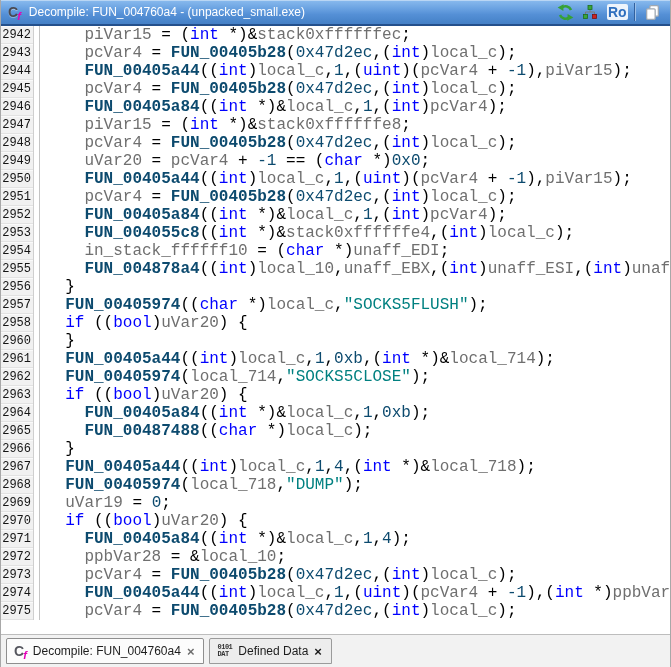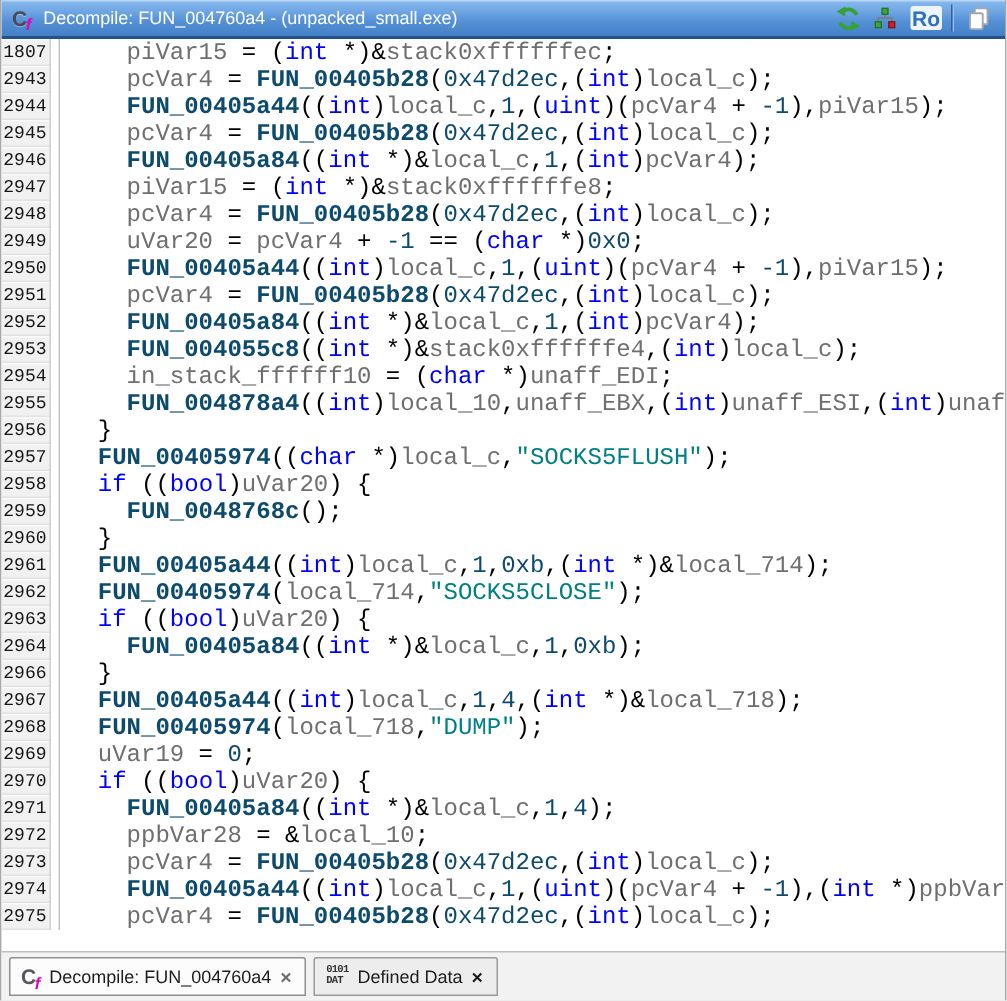--- a/index.html
+++ b/index.html
@@ -95,43 +95,43 @@
       <span class="tb-btn">
         <svg width="17" height="17" viewBox="0 0 16 16">
           <rect x="5.5" y="1.5" width="8" height="10" rx="1" fill="#ffffff" stroke="#9fa8b2" stroke-width="1.2"></rect>
           <rect x="2.5" y="4.5" width="8" height="10" rx="1" fill="#ffffff" stroke="#9fa8b2" stroke-width="1.2"></rect>
         </svg>
       </span>
     </span>
   </div>
 
   <div class="code-area">
-      <div class="code-row"><div class="ln">1807</div><div class="lnsep"></div><div class="code"><span class="tk-p">    </span><span class="tk-var">piVar15</span><span class="tk-p"> = (</span><span class="tk-kw">int</span><span class="tk-p"> *)&amp;</span><span class="tk-var">stack0xffffffec</span><span class="tk-p">;</span></div></div>
+      <div class="code-row"><div class="ln">2942</div><div class="lnsep"></div><div class="code"><span class="tk-p">    </span><span class="tk-var">piVar15</span><span class="tk-p"> = (</span><span class="tk-kw">int</span><span class="tk-p"> *)&amp;</span><span class="tk-var">stack0xffffffec</span><span class="tk-p">;</span></div></div>
       <div class="code-row"><div class="ln">2943</div><div class="lnsep"></div><div class="code"><span class="tk-p">    </span><span class="tk-var">pcVar4</span><span class="tk-p"> = </span><span class="tk-fn">FUN_00405b28</span><span class="tk-p">(</span><span class="tk-num">0x47d2ec</span><span class="tk-p">,(</span><span class="tk-kw">int</span><span class="tk-p">)</span><span class="tk-var">local_c</span><span class="tk-p">);</span></div></div>
       <div class="code-row"><div class="ln">2944</div><div class="lnsep"></div><div class="code"><span class="tk-p">    </span><span class="tk-fn">FUN_00405a44</span><span class="tk-p">((</span><span class="tk-kw">int</span><span class="tk-p">)</span><span class="tk-var">local_c</span><span class="tk-p">,</span><span class="tk-num">1</span><span class="tk-p">,(</span><span class="tk-kw">uint</span><span class="tk-p">)(</span><span class="tk-var">pcVar4</span><span class="tk-p"> + </span><span class="tk-num">-1</span><span class="tk-p">),</span><span class="tk-var">piVar15</span><span class="tk-p">);</span></div></div>
       <div class="code-row"><div class="ln">2945</div><div class="lnsep"></div><div class="code"><span class="tk-p">    </span><span class="tk-var">pcVar4</span><span class="tk-p"> = </span><span class="tk-fn">FUN_00405b28</span><span class="tk-p">(</span><span class="tk-num">0x47d2ec</span><span class="tk-p">,(</span><span class="tk-kw">int</span><span class="tk-p">)</span><span class="tk-var">local_c</span><span class="tk-p">);</span></div></div>
       <div class="code-row"><div class="ln">2946</div><div class="lnsep"></div><div class="code"><span class="tk-p">    </span><span class="tk-fn">FUN_00405a84</span><span class="tk-p">((</span><span class="tk-kw">int</span><span class="tk-p"> *)&amp;</span><span class="tk-var">local_c</span><span class="tk-p">,</span><span class="tk-num">1</span><span class="tk-p">,(</span><span class="tk-kw">int</span><span class="tk-p">)</span><span class="tk-var">pcVar4</span><span class="tk-p">);</span></div></div>
       <div class="code-row"><div class="ln">2947</div><div class="lnsep"></div><div class="code"><span class="tk-p">    </span><span class="tk-var">piVar15</span><span class="tk-p"> = (</span><span class="tk-kw">int</span><span class="tk-p"> *)&amp;</span><span class="tk-var">stack0xffffffe8</span><span class="tk-p">;</span></div></div>
       <div class="code-row"><div class="ln">2948</div><div class="lnsep"></div><div class="code"><span class="tk-p">    </span><span class="tk-var">pcVar4</span><span class="tk-p"> = </span><span class="tk-fn">FUN_00405b28</span><span class="tk-p">(</span><span class="tk-num">0x47d2ec</span><span class="tk-p">,(</span><span class="tk-kw">int</span><span class="tk-p">)</span><span class="tk-var">local_c</span><span class="tk-p">);</span></div></div>
       <div class="code-row"><div class="ln">2949</div><div class="lnsep"></div><div class="code"><span class="tk-p">    </span><span class="tk-var">uVar20</span><span class="tk-p"> = </span><span class="tk-var">pcVar4</span><span class="tk-p"> + </span><span class="tk-num">-1</span><span class="tk-p"> == (</span><span class="tk-kw">char</span><span class="tk-p"> *)</span><span class="tk-num">0x0</span><span class="tk-p">;</span></div></div>
       <div class="code-row"><div class="ln">2950</div><div class="lnsep"></div><div class="code"><span class="tk-p">    </span><span class="tk-fn">FUN_00405a44</span><span class="tk-p">((</span><span class="tk-kw">int</span><span class="tk-p">)</span><span class="tk-var">local_c</span><span class="tk-p">,</span><span class="tk-num">1</span><span class="tk-p">,(</span><span class="tk-kw">uint</span><span class="tk-p">)(</span><span class="tk-var">pcVar4</span><span class="tk-p"> + </span><span class="tk-num">-1</span><span class="tk-p">),</span><span class="tk-var">piVar15</span><span class="tk-p">);</span></div></div>
       <div class="code-row"><div class="ln">2951</div><div class="lnsep"></div><div class="code"><span class="tk-p">    </span><span class="tk-var">pcVar4</span><span class="tk-p"> = </span><span class="tk-fn">FUN_00405b28</span><span class="tk-p">(</span><span class="tk-num">0x47d2ec</span><span class="tk-p">,(</span><span class="tk-kw">int</span><span class="tk-p">)</span><span class="tk-var">local_c</span><span class="tk-p">);</span></div></div>
       <div class="code-row"><div class="ln">2952</div><div class="lnsep"></div><div class="code"><span class="tk-p">    </span><span class="tk-fn">FUN_00405a84</span><span class="tk-p">((</span><span class="tk-kw">int</span><span class="tk-p"> *)&amp;</span><span class="tk-var">local_c</span><span class="tk-p">,</span><span class="tk-num">1</span><span class="tk-p">,(</span><span class="tk-kw">int</span><span class="tk-p">)</span><span class="tk-var">pcVar4</span><span class="tk-p">);</span></div></div>
       <div class="code-row"><div class="ln">2953</div><div class="lnsep"></div><div class="code"><span class="tk-p">    </span><span class="tk-fn">FUN_004055c8</span><span class="tk-p">((</span><span class="tk-kw">int</span><span class="tk-p"> *)&amp;</span><span class="tk-var">stack0xffffffe4</span><span class="tk-p">,(</span><span class="tk-kw">int</span><span class="tk-p">)</span><span class="tk-var">local_c</span><span class="tk-p">);</span></div></div>
       <div class="code-row"><div class="ln">2954</div><div class="lnsep"></div><div class="code"><span class="tk-p">    </span><span class="tk-var">in_stack_ffffff10</span><span class="tk-p"> = (</span><span class="tk-kw">char</span><span class="tk-p"> *)</span><span class="tk-var">unaff_EDI</span><span class="tk-p">;</span></div></div>
       <div class="code-row"><div class="ln">2955</div><div class="lnsep"></div><div class="code"><span class="tk-p">    </span><span class="tk-fn">FUN_004878a4</span><span class="tk-p">((</span><span class="tk-kw">int</span><span class="tk-p">)</span><span class="tk-var">local_10</span><span class="tk-p">,</span><span class="tk-var">unaff_EBX</span><span class="tk-p">,(</span><span class="tk-kw">int</span><span class="tk-p">)</span><span class="tk-var">unaff_ESI</span><span class="tk-p">,(</span><span class="tk-kw">int</span><span class="tk-p">)</span><span class="tk-var">unaff_EDI</span><span class="tk-p">);</span></div></div>
       <div class="code-row"><div class="ln">2956</div><div class="lnsep"></div><div class="code"><span class="tk-p">  }</span></div></div>
       <div class="code-row"><div class="ln">2957</div><div class="lnsep"></div><div class="code"><span class="tk-p">  </span><span class="tk-fn">FUN_00405974</span><span class="tk-p">((</span><span class="tk-kw">char</span><span class="tk-p"> *)</span><span class="tk-var">local_c</span><span class="tk-p">,</span><span class="tk-str">"SOCKS5FLUSH"</span><span class="tk-p">);</span></div></div>
       <div class="code-row"><div class="ln">2958</div><div class="lnsep"></div><div class="code"><span class="tk-p">  </span><span class="tk-kw">if</span><span class="tk-p"> ((</span><span class="tk-kw">bool</span><span class="tk-p">)</span><span class="tk-var">uVar20</span><span class="tk-p">) {</span></div></div>
-      <div class="code-row"><div class="ln">2959</div><div class="lnsep"></div><div class="code"><span class="tk-p">    </span><span class="tk-fn">FUN_0048768c</span><span class="tk-p">();</span></div></div>
       <div class="code-row"><div class="ln">2960</div><div class="lnsep"></div><div class="code"><span class="tk-p">  }</span></div></div>
       <div class="code-row"><div class="ln">2961</div><div class="lnsep"></div><div class="code"><span class="tk-p">  </span><span class="tk-fn">FUN_00405a44</span><span class="tk-p">((</span><span class="tk-kw">int</span><span class="tk-p">)</span><span class="tk-var">local_c</span><span class="tk-p">,</span><span class="tk-num">1</span><span class="tk-p">,</span><span class="tk-num">0xb</span><span class="tk-p">,(</span><span class="tk-kw">int</span><span class="tk-p"> *)&amp;</span><span class="tk-var">local_714</span><span class="tk-p">);</span></div></div>
       <div class="code-row"><div class="ln">2962</div><div class="lnsep"></div><div class="code"><span class="tk-p">  </span><span class="tk-fn">FUN_00405974</span><span class="tk-p">(</span><span class="tk-var">local_714</span><span class="tk-p">,</span><span class="tk-str">"SOCKS5CLOSE"</span><span class="tk-p">);</span></div></div>
       <div class="code-row"><div class="ln">2963</div><div class="lnsep"></div><div class="code"><span class="tk-p">  </span><span class="tk-kw">if</span><span class="tk-p"> ((</span><span class="tk-kw">bool</span><span class="tk-p">)</span><span class="tk-var">uVar20</span><span class="tk-p">) {</span></div></div>
       <div class="code-row"><div class="ln">2964</div><div class="lnsep"></div><div class="code"><span class="tk-p">    </span><span class="tk-fn">FUN_00405a84</span><span class="tk-p">((</span><span class="tk-kw">int</span><span class="tk-p"> *)&amp;</span><span class="tk-var">local_c</span><span class="tk-p">,</span><span class="tk-num">1</span><span class="tk-p">,</span><span class="tk-num">0xb</span><span class="tk-p">);</span></div></div>
+      <div class="code-row"><div class="ln">2965</div><div class="lnsep"></div><div class="code"><span class="tk-p">    </span><span class="tk-fn">FUN_00487488</span><span class="tk-p">((</span><span class="tk-kw">char</span><span class="tk-p"> *)</span><span class="tk-var">local_c</span><span class="tk-p">);</span></div></div>
       <div class="code-row"><div class="ln">2966</div><div class="lnsep"></div><div class="code"><span class="tk-p">  }</span></div></div>
       <div class="code-row"><div class="ln">2967</div><div class="lnsep"></div><div class="code"><span class="tk-p">  </span><span class="tk-fn">FUN_00405a44</span><span class="tk-p">((</span><span class="tk-kw">int</span><span class="tk-p">)</span><span class="tk-var">local_c</span><span class="tk-p">,</span><span class="tk-num">1</span><span class="tk-p">,</span><span class="tk-num">4</span><span class="tk-p">,(</span><span class="tk-kw">int</span><span class="tk-p"> *)&amp;</span><span class="tk-var">local_718</span><span class="tk-p">);</span></div></div>
       <div class="code-row"><div class="ln">2968</div><div class="lnsep"></div><div class="code"><span class="tk-p">  </span><span class="tk-fn">FUN_00405974</span><span class="tk-p">(</span><span class="tk-var">local_718</span><span class="tk-p">,</span><span class="tk-str">"DUMP"</span><span class="tk-p">);</span></div></div>
       <div class="code-row"><div class="ln">2969</div><div class="lnsep"></div><div class="code"><span class="tk-p">  </span><span class="tk-var">uVar19</span><span class="tk-p"> = </span><span class="tk-num">0</span><span class="tk-p">;</span></div></div>
       <div class="code-row"><div class="ln">2970</div><div class="lnsep"></div><div class="code"><span class="tk-p">  </span><span class="tk-kw">if</span><span class="tk-p"> ((</span><span class="tk-kw">bool</span><span class="tk-p">)</span><span class="tk-var">uVar20</span><span class="tk-p">) {</span></div></div>
       <div class="code-row"><div class="ln">2971</div><div class="lnsep"></div><div class="code"><span class="tk-p">    </span><span class="tk-fn">FUN_00405a84</span><span class="tk-p">((</span><span class="tk-kw">int</span><span class="tk-p"> *)&amp;</span><span class="tk-var">local_c</span><span class="tk-p">,</span><span class="tk-num">1</span><span class="tk-p">,</span><span class="tk-num">4</span><span class="tk-p">);</span></div></div>
       <div class="code-row"><div class="ln">2972</div><div class="lnsep"></div><div class="code"><span class="tk-p">    </span><span class="tk-var">ppbVar28</span><span class="tk-p"> = &amp;</span><span class="tk-var">local_10</span><span class="tk-p">;</span></div></div>
       <div class="code-row"><div class="ln">2973</div><div class="lnsep"></div><div class="code"><span class="tk-p">    </span><span class="tk-var">pcVar4</span><span class="tk-p"> = </span><span class="tk-fn">FUN_00405b28</span><span class="tk-p">(</span><span class="tk-num">0x47d2ec</span><span class="tk-p">,(</span><span class="tk-kw">int</span><span class="tk-p">)</span><span class="tk-var">local_c</span><span class="tk-p">);</span></div></div>
       <div class="code-row"><div class="ln">2974</div><div class="lnsep"></div><div class="code"><span class="tk-p">    </span><span class="tk-fn">FUN_00405a44</span><span class="tk-p">((</span><span class="tk-kw">int</span><span class="tk-p">)</span><span class="tk-var">local_c</span><span class="tk-p">,</span><span class="tk-num">1</span><span class="tk-p">,(</span><span class="tk-kw">uint</span><span class="tk-p">)(</span><span class="tk-var">pcVar4</span><span class="tk-p"> + </span><span class="tk-num">-1</span><span class="tk-p">),(</span><span class="tk-kw">int</span><span class="tk-p"> *)</span><span class="tk-var">ppbVar28</span><span class="tk-p">);</span></div></div>
       <div class="code-row"><div class="ln">2975</div><div class="lnsep"></div><div class="code"><span class="tk-p">    </span><span class="tk-var">pcVar4</span><span class="tk-p"> = </span><span class="tk-fn">FUN_00405b28</span><span class="tk-p">(</span><span class="tk-num">0x47d2ec</span><span class="tk-p">,(</span><span class="tk-kw">int</span><span class="tk-p">)</span><span class="tk-var">local_c</span><span class="tk-p">);</span></div></div>

